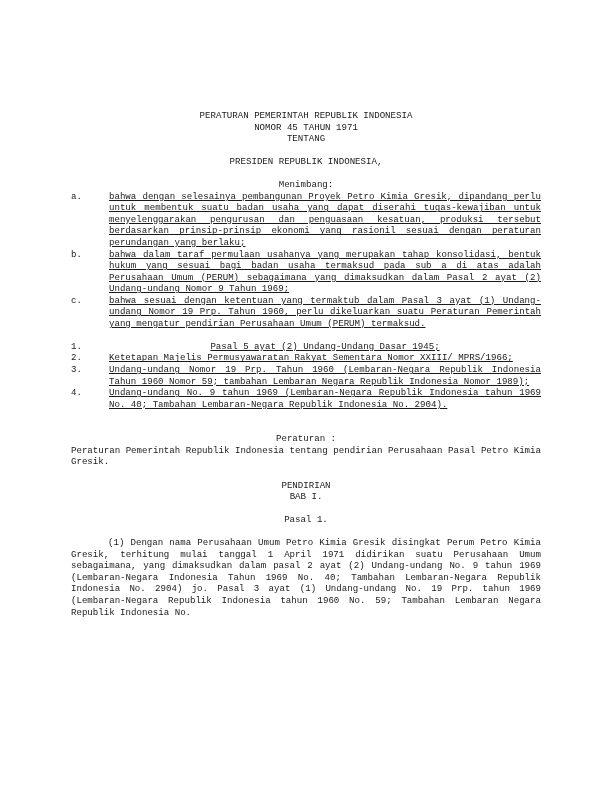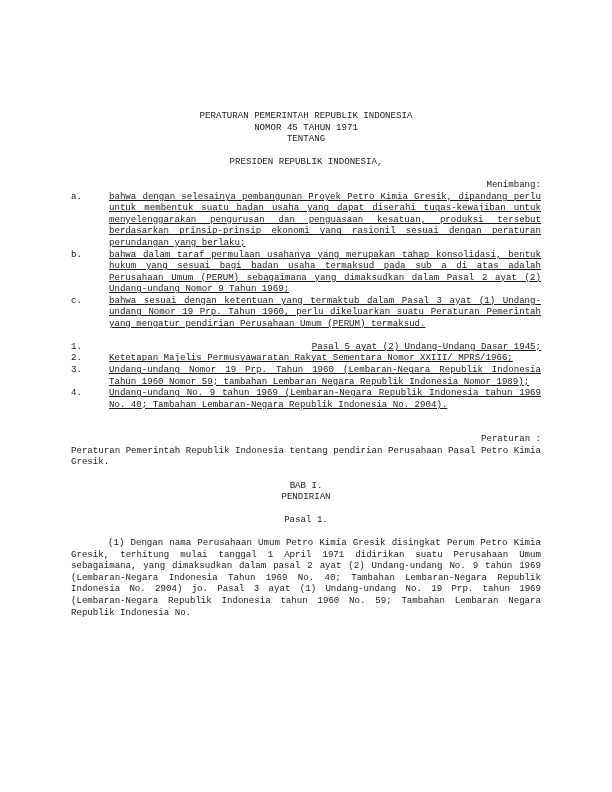--- a/index.html
+++ b/index.html
@@ -33,21 +33,21 @@
     margin-top: 36px;
   }
   .ctr {
     text-align: center;
   }
   .just {
     text-align: justify;
     text-justify: inter-word;
   }
   .nojust {
-    text-align: right;
+    text-align: center;
   }
   
   .row {
     display: flex;
     align-items: flex-start;
   }
   .marker {
     flex: 0 0 auto;
     width: 38px;
     white-space: pre;
@@ -129,22 +129,22 @@
     <div class="spacer-1"></div>
 
     <div>
       <div class="nojust">Peraturan :</div>
       <div class="just">Peraturan Pemerintah Republik Indonesia tentang pendirian Perusahaan Pasal Petro Kimia Gresik.</div>
     </div>
 
     <div class="spacer-1"></div>
 
     <div>
+      <div class="ctr">PENDIRIAN</div>
       <div class="ctr">BAB I.</div>
-      <div class="ctr">PENDIRIAN</div>
     </div>
 
     <div class="spacer-1"></div>
 
     <div class="ctr">Pasal 1.</div>
 
     <div class="spacer-1"></div>
 
     <div class="just indent-par">(1) Dengan nama Perusahaan Umum Petro Kimia Gresik disingkat Perum Petro Kimia Gresik, terhitung mulai tanggal 1 April 1971 didirikan suatu Perusahaan Umum sebagaimana, yang dimaksudkan dalam pasal 2 ayat (2) Undang-undang No. 9 tahun 1969 (Lembaran-Negara Indonesia Tahun 1969 No. 40; Tambahan Lembaran-Negara Republik Indonesia No. 2904) jo. Pasal 3 ayat (1) Undang-undang No. 19 Prp. tahun 1969 (Lembaran-Negara Republik Indonesia tahun 1960 No. 59; Tambahan Lembaran Negara Republik Indonesia No.</div>
 

